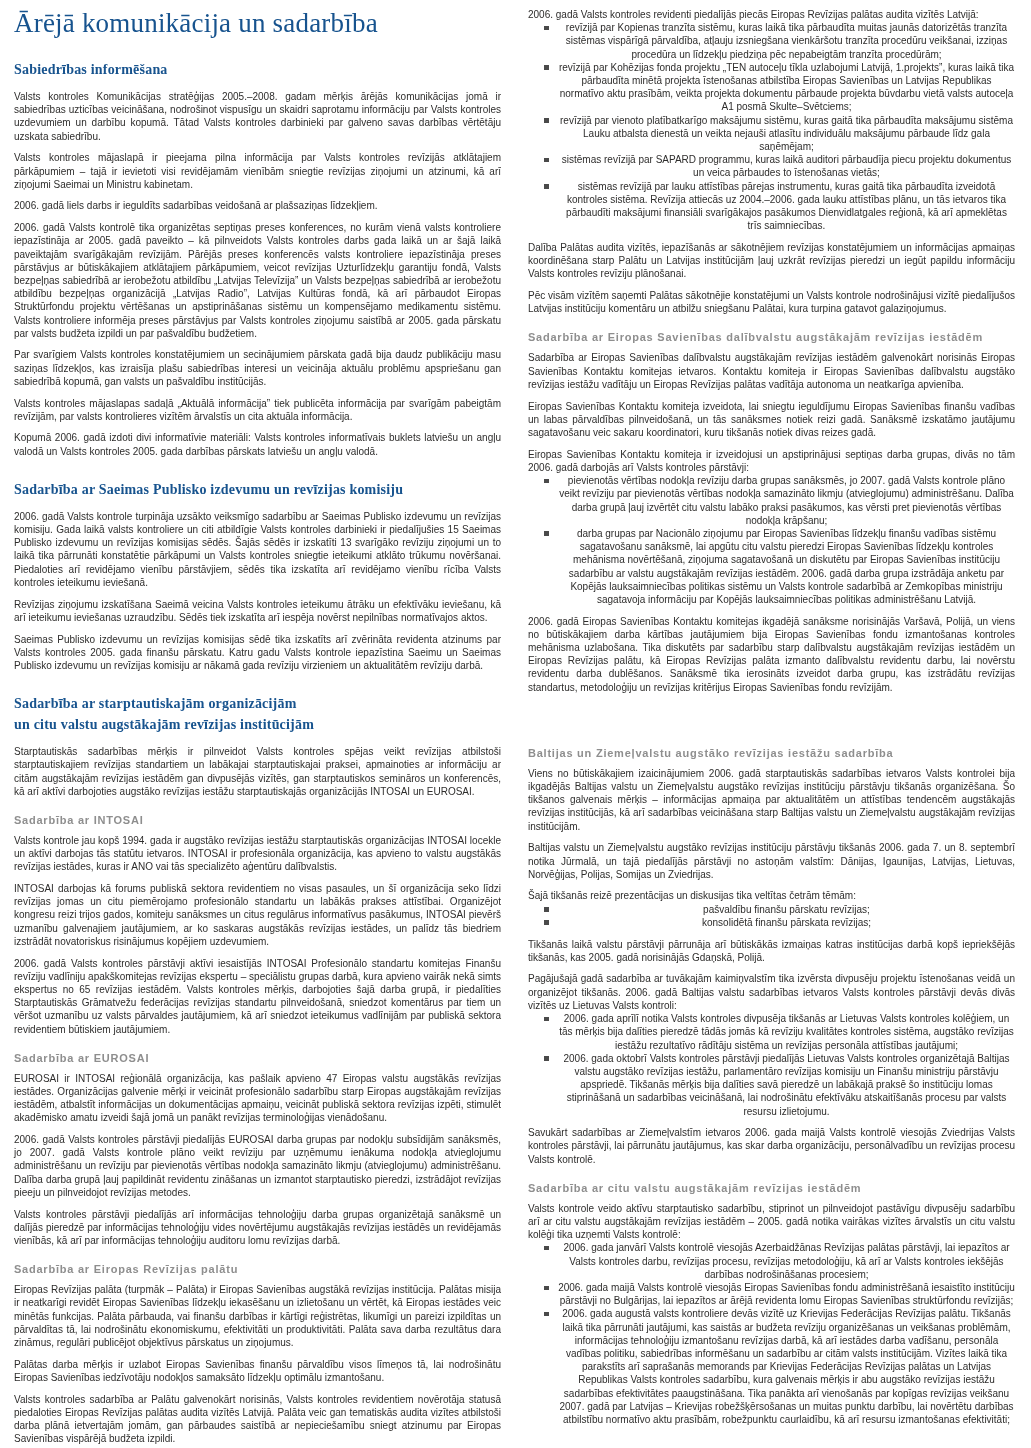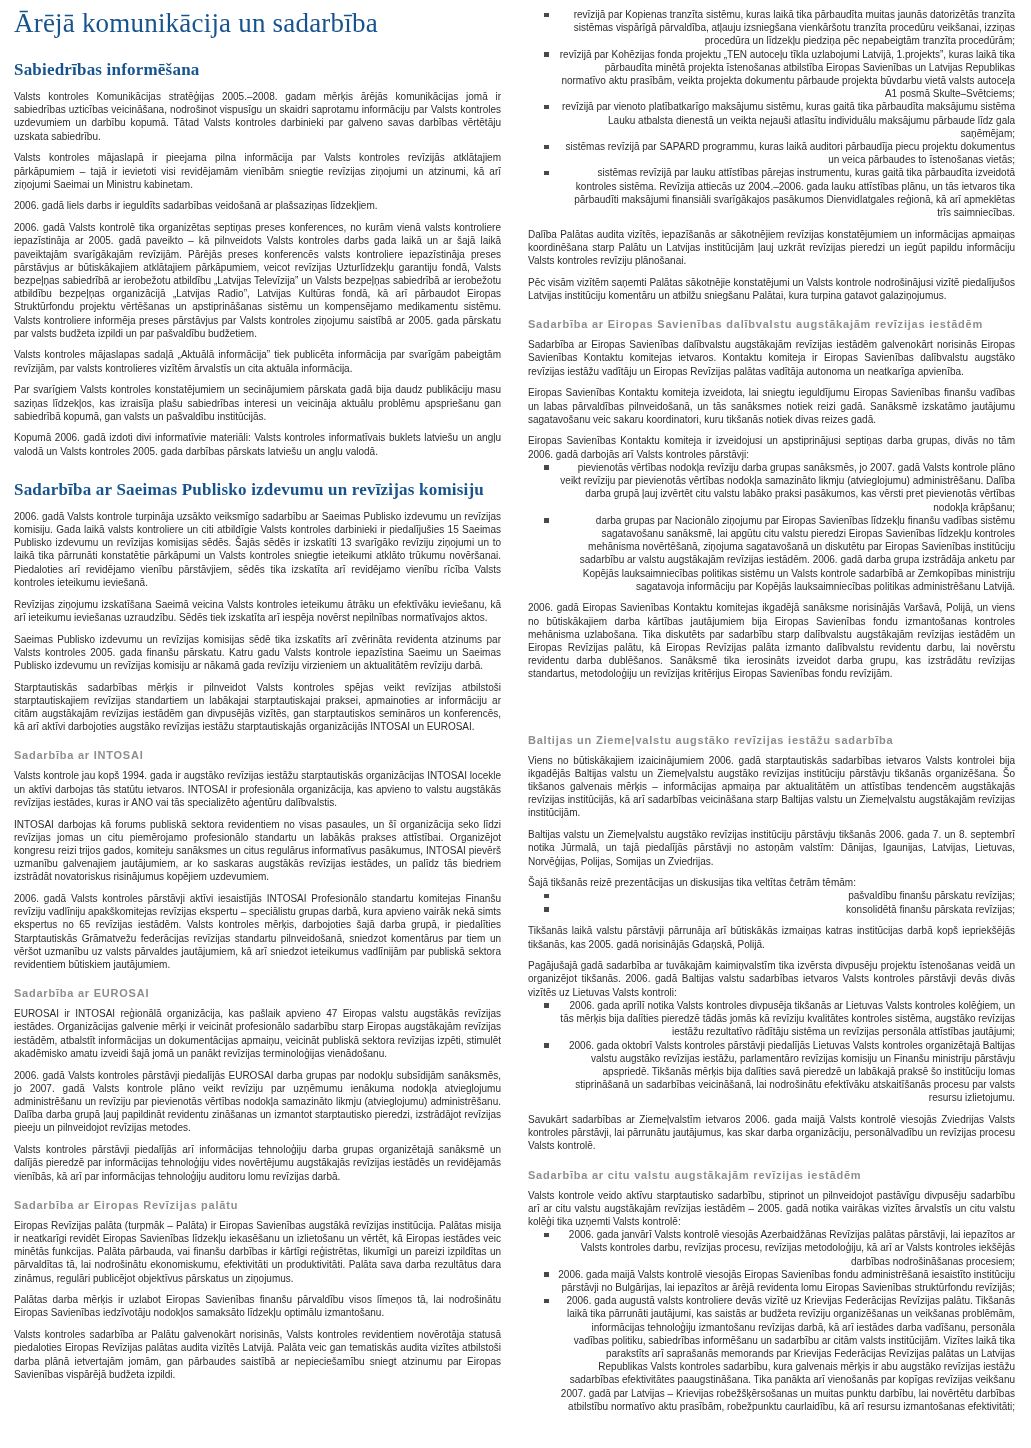--- a/index.html
+++ b/index.html
@@ -32,21 +32,21 @@
     color: #17538e;
     font-size: 27px;
     line-height: 30px;
     margin: 0 0 12px 0;
     letter-spacing: 0.2px;
   }
   h2 {
     font-family: "Liberation Serif", "DejaVu Serif", serif;
     font-weight: bold;
     color: #17538e;
-    font-size: 17px;
+    font-size: 14px;
     line-height: 21px;
     margin: 21px 0 10px 0;
     white-space: pre-line;
     letter-spacing: 0.2px;
   }
   h3 {
     font-family: "Liberation Sans", "DejaVu Sans", sans-serif;
     font-weight: bold;
     color: #8e8e8e;
     font-size: 11px;
@@ -60,21 +60,21 @@
   }
   p.tight {
     margin-bottom: 0;
   }
   .bullet-list {
     margin: 0 0 8.5px 0;
   }
   .bullet-item {
     position: relative;
     padding-left: 30px;
-    text-align: right;
+    text-align: center;
   }
   .bullet-square {
     position: absolute;
     left: 16px;
     top: 4.5px;
     width: 4.5px;
     height: 4.5px;
     background: #4a4a4a;
     display: inline-block;
   }
@@ -86,42 +86,45 @@
 <body>
 
 <div class="page">
   <div class="col">
       <h1>Ārējā komunikācija un sadarbība</h1>
       <h2>Sabiedrības informēšana</h2>
       <p>Valsts kontroles Komunikācijas stratēģijas 2005.–2008. gadam mērķis ārējās komunikācijas jomā ir sabiedrības uzticības veicināšana, nodrošinot vispusīgu un skaidri saprotamu informāciju par Valsts kontroles uzdevumiem un darbību kopumā. Tātad Valsts kontroles darbinieki par galveno savas darbības vērtētāju uzskata sabiedrību.</p>
       <p>Valsts kontroles mājaslapā ir pieejama pilna informācija par Valsts kontroles revīzijās atklātajiem pārkāpumiem – tajā ir ievietoti visi revidējamām vienībām sniegtie revīzijas ziņojumi un atzinumi, kā arī ziņojumi Saeimai un Ministru kabinetam.</p>
       <p>2006. gadā liels darbs ir ieguldīts sadarbības veidošanā ar plašsaziņas līdzekļiem.</p>
       <p>2006. gadā Valsts kontrolē tika organizētas septiņas preses konferences, no kurām vienā valsts kontroliere iepazīstināja ar 2005. gadā paveikto – kā pilnveidots Valsts kontroles darbs gada laikā un ar šajā laikā paveiktajām svarīgākajām revīzijām. Pārējās preses konferencēs valsts kontroliere iepazīstināja preses pārstāvjus ar būtiskākajiem atklātajiem pārkāpumiem, veicot revīzijas Uzturlīdzekļu garantiju fondā, Valsts bezpeļņas sabiedrībā ar ierobežotu atbildību „Latvijas Televīzija” un Valsts bezpeļņas sabiedrībā ar ierobežotu atbildību bezpeļņas organizācijā „Latvijas Radio”, Latvijas Kultūras fondā, kā arī pārbaudot Eiropas Struktūrfondu projektu vērtēšanas un apstiprināšanas sistēmu un kompensējamo medikamentu sistēmu. Valsts kontroliere informēja preses pārstāvjus par Valsts kontroles ziņojumu saistībā ar 2005. gada pārskatu par valsts budžeta izpildi un par pašvaldību budžetiem.</p>
+      <p>Par svarīgiem Valsts kontroles konstatējumiem un secinājumiem pārskata gadā bija daudz publikāciju masu saziņas līdzekļos, kas izraisīja plašu sabiedrības interesi un veicināja aktuālu problēmu apspriešanu gan sabiedrībā kopumā, gan valsts un pašvaldību institūcijās.</p>
       <p>Valsts kontroles mājaslapas sadaļā „Aktuālā informācija” tiek publicēta informācija par svarīgām pabeigtām revīzijām, par valsts kontrolieres vizītēm ārvalstīs un cita aktuāla informācija.</p>
-      <p>Par svarīgiem Valsts kontroles konstatējumiem un secinājumiem pārskata gadā bija daudz publikāciju masu saziņas līdzekļos, kas izraisīja plašu sabiedrības interesi un veicināja aktuālu problēmu apspriešanu gan sabiedrībā kopumā, gan valsts un pašvaldību institūcijās.</p>
       <p>Kopumā 2006. gadā izdoti divi informatīvie materiāli: Valsts kontroles informatīvais buklets latviešu un angļu valodā un Valsts kontroles 2005. gada darbības pārskats latviešu un angļu valodā.</p>
       <h2>Sadarbība ar Saeimas Publisko izdevumu un revīzijas komisiju</h2>
       <p>2006. gadā Valsts kontrole turpināja uzsākto veiksmīgo sadarbību ar Saeimas Publisko izdevumu un revīzijas komisiju. Gada laikā valsts kontroliere un citi atbildīgie Valsts kontroles darbinieki ir piedalījušies 15 Saeimas Publisko izdevumu un revīzijas komisijas sēdēs. Šajās sēdēs ir izskatīti 13 svarīgāko revīziju ziņojumi un to laikā tika pārrunāti konstatētie pārkāpumi un Valsts kontroles sniegtie ieteikumi atklāto trūkumu novēršanai. Piedaloties arī revidējamo vienību pārstāvjiem, sēdēs tika izskatīta arī revidējamo vienību rīcība Valsts kontroles ieteikumu ieviešanā.</p>
       <p>Revīzijas ziņojumu izskatīšana Saeimā veicina Valsts kontroles ieteikumu ātrāku un efektīvāku ieviešanu, kā arī ieteikumu ieviešanas uzraudzību. Sēdēs tiek izskatīta arī iespēja novērst nepilnības normatīvajos aktos.</p>
       <p>Saeimas Publisko izdevumu un revīzijas komisijas sēdē tika izskatīts arī zvērināta revidenta atzinums par Valsts kontroles 2005. gada finanšu pārskatu. Katru gadu Valsts kontrole iepazīstina Saeimu un Saeimas Publisko izdevumu un revīzijas komisiju ar nākamā gada revīziju virzieniem un aktualitātēm revīziju darbā.</p>
+      <h2>Sadarbība ar starptautiskajām organizācijām
+un citu valstu augstākajām revīzijas institūcijām</h2>
       <p>Starptautiskās sadarbības mērķis ir pilnveidot Valsts kontroles spējas veikt revīzijas atbilstoši starptautiskajiem revīzijas standartiem un labākajai starptautiskajai praksei, apmainoties ar informāciju ar citām augstākajām revīzijas iestādēm gan divpusējās vizītēs, gan starptautiskos semināros un konferencēs, kā arī aktīvi darbojoties augstāko revīzijas iestāžu starptautiskajās organizācijās INTOSAI un EUROSAI.</p>
       <h3>Sadarbība ar INTOSAI</h3>
       <p>Valsts kontrole jau kopš 1994. gada ir augstāko revīzijas iestāžu starptautiskās organizācijas INTOSAI locekle un aktīvi darbojas tās statūtu ietvaros. INTOSAI ir profesionāla organizācija, kas apvieno to valstu augstākās revīzijas iestādes, kuras ir ANO vai tās specializēto aģentūru dalībvalstis.</p>
       <p>INTOSAI darbojas kā forums publiskā sektora revidentiem no visas pasaules, un šī organizācija seko līdzi revīzijas jomas un citu piemērojamo profesionālo standartu un labākās prakses attīstībai. Organizējot kongresu reizi trijos gados, komiteju sanāksmes un citus regulārus informatīvus pasākumus, INTOSAI pievērš uzmanību galvenajiem jautājumiem, ar ko saskaras augstākās revīzijas iestādes, un palīdz tās biedriem izstrādāt novatoriskus risinājumus kopējiem uzdevumiem.</p>
       <p>2006. gadā Valsts kontroles pārstāvji aktīvi iesaistījās INTOSAI Profesionālo standartu komitejas Finanšu revīziju vadlīniju apakškomitejas revīzijas ekspertu – speciālistu grupas darbā, kura apvieno vairāk nekā simts ekspertus no 65 revīzijas iestādēm. Valsts kontroles mērķis, darbojoties šajā darba grupā, ir piedalīties Starptautiskās Grāmatvežu federācijas revīzijas standartu pilnveidošanā, sniedzot komentārus par tiem un vēršot uzmanību uz valsts pārvaldes jautājumiem, kā arī sniedzot ieteikumus vadlīnijām par publiskā sektora revidentiem būtiskiem jautājumiem.</p>
       <h3>Sadarbība ar EUROSAI</h3>
       <p>EUROSAI ir INTOSAI reģionālā organizācija, kas pašlaik apvieno 47 Eiropas valstu augstākās revīzijas iestādes. Organizācijas galvenie mērķi ir veicināt profesionālo sadarbību starp Eiropas augstākajām revīzijas iestādēm, atbalstīt informācijas un dokumentācijas apmaiņu, veicināt publiskā sektora revīzijas izpēti, stimulēt akadēmisko amatu izveidi šajā jomā un panākt revīzijas terminoloģijas vienādošanu.</p>
       <p>2006. gadā Valsts kontroles pārstāvji piedalījās EUROSAI darba grupas par nodokļu subsīdijām sanāksmēs, jo 2007. gadā Valsts kontrole plāno veikt revīziju par uzņēmumu ienākuma nodokļa atvieglojumu administrēšanu un revīziju par pievienotās vērtības nodokļa samazināto likmju (atvieglojumu) administrēšanu. Dalība darba grupā ļauj papildināt revidentu zināšanas un izmantot starptautisko pieredzi, izstrādājot revīzijas pieeju un pilnveidojot revīzijas metodes.</p>
       <p>Valsts kontroles pārstāvji piedalījās arī informācijas tehnoloģiju darba grupas organizētajā sanāksmē un dalījās pieredzē par informācijas tehnoloģiju vides novērtējumu augstākajās revīzijas iestādēs un revidējamās vienībās, kā arī par informācijas tehnoloģiju auditoru lomu revīzijas darbā.</p>
       <h3>Sadarbība ar Eiropas Revīzijas palātu</h3>
       <p>Eiropas Revīzijas palāta (turpmāk – Palāta) ir Eiropas Savienības augstākā revīzijas institūcija. Palātas misija ir neatkarīgi revidēt Eiropas Savienības līdzekļu iekasēšanu un izlietošanu un vērtēt, kā Eiropas iestādes veic minētās funkcijas. Palāta pārbauda, vai finanšu darbības ir kārtīgi reģistrētas, likumīgi un pareizi izpildītas un pārvaldītas tā, lai nodrošinātu ekonomiskumu, efektivitāti un produktivitāti. Palāta sava darba rezultātus dara zināmus, regulāri publicējot objektīvus pārskatus un ziņojumus.</p>
       <p>Palātas darba mērķis ir uzlabot Eiropas Savienības finanšu pārvaldību visos līmeņos tā, lai nodrošinātu Eiropas Savienības iedzīvotāju nodokļos samaksāto līdzekļu optimālu izmantošanu.</p>
       <p>Valsts kontroles sadarbība ar Palātu galvenokārt norisinās, Valsts kontroles revidentiem novērotāja statusā piedaloties Eiropas Revīzijas palātas audita vizītēs Latvijā. Palāta veic gan tematiskās audita vizītes atbilstoši darba plānā ietvertajām jomām, gan pārbaudes saistībā ar nepieciešamību sniegt atzinumu par Eiropas Savienības vispārējā budžeta izpildi.</p>
     </div>
   <div class="col">
+      <p class="tight">2006. gadā Valsts kontroles revidenti piedalījās piecās Eiropas Revīzijas palātas audita vizītēs Latvijā:</p>
       <div class="bullet-list">
         <div class="bullet-item"><span class="bullet-square"></span><span class="bullet-text">revīzijā par Kopienas tranzīta sistēmu, kuras laikā tika pārbaudīta muitas jaunās datorizētās tranzīta sistēmas vispārīgā pārvaldība, atļauju izsniegšana vienkāršotu tranzīta procedūru veikšanai, izziņas procedūra un līdzekļu piedziņa pēc nepabeigtām tranzīta procedūrām;</span></div>
         <div class="bullet-item"><span class="bullet-square"></span><span class="bullet-text">revīzijā par Kohēzijas fonda projektu „TEN autoceļu tīkla uzlabojumi Latvijā, 1.projekts”, kuras laikā tika pārbaudīta minētā projekta īstenošanas atbilstība Eiropas Savienības un Latvijas Republikas normatīvo aktu prasībām, veikta projekta dokumentu pārbaude projekta būvdarbu vietā valsts autoceļa A1 posmā Skulte–Svētciems;</span></div>
         <div class="bullet-item"><span class="bullet-square"></span><span class="bullet-text">revīzijā par vienoto platībatkarīgo maksājumu sistēmu, kuras gaitā tika pārbaudīta maksājumu sistēma Lauku atbalsta dienestā un veikta nejauši atlasītu individuālu maksājumu pārbaude līdz gala saņēmējam;</span></div>
         <div class="bullet-item"><span class="bullet-square"></span><span class="bullet-text">sistēmas revīzijā par SAPARD programmu, kuras laikā auditori pārbaudīja piecu projektu dokumentus un veica pārbaudes to īstenošanas vietās;</span></div>
         <div class="bullet-item"><span class="bullet-square"></span><span class="bullet-text">sistēmas revīzijā par lauku attīstības pārejas instrumentu, kuras gaitā tika pārbaudīta izveidotā kontroles sistēma. Revīzija attiecās uz 2004.–2006. gada lauku attīstības plānu, un tās ietvaros tika pārbaudīti maksājumi finansiāli svarīgākajos pasākumos Dienvidlatgales reģionā, kā arī apmeklētas trīs saimniecības.</span></div>
       </div>
       <p>Dalība Palātas audita vizītēs, iepazīšanās ar sākotnējiem revīzijas konstatējumiem un informācijas apmaiņas koordinēšana starp Palātu un Latvijas institūcijām ļauj uzkrāt revīzijas pieredzi un iegūt papildu informāciju Valsts kontroles revīziju plānošanai.</p>
       <p>Pēc visām vizītēm saņemti Palātas sākotnējie konstatējumi un Valsts kontrole nodrošinājusi vizītē piedalījušos Latvijas institūciju komentāru un atbilžu sniegšanu Palātai, kura turpina gatavot galaziņojumus.</p>
       <h3>Sadarbība ar Eiropas Savienības dalībvalstu augstākajām revīzijas iestādēm</h3>

